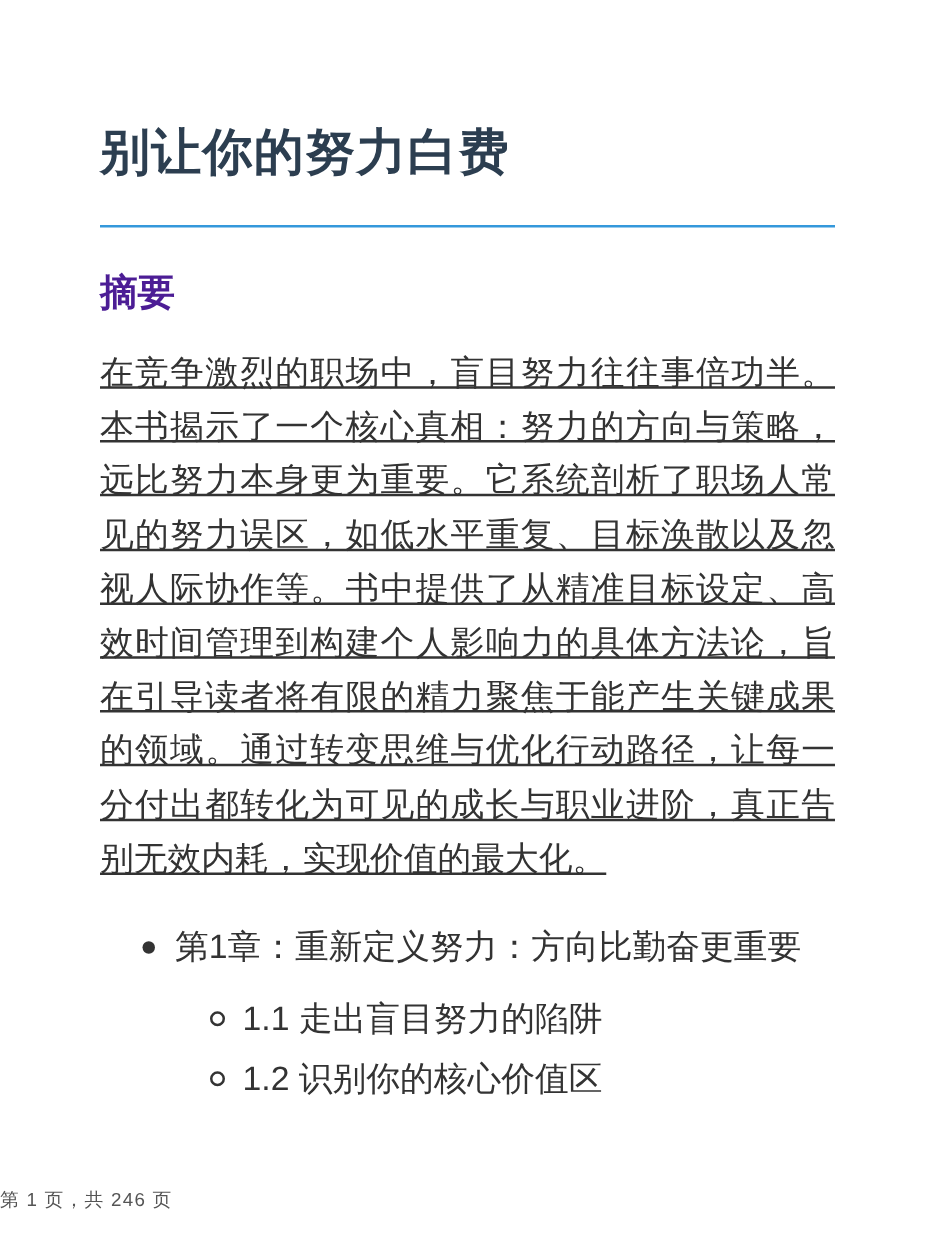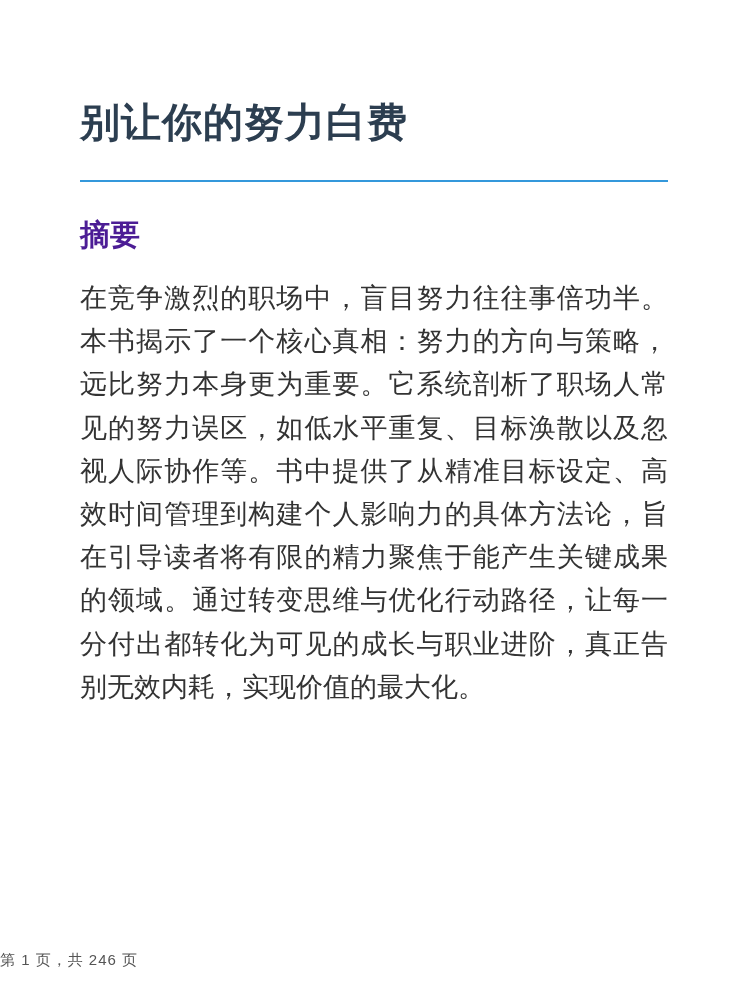--- a/index.html
+++ b/index.html
@@ -43,20 +43,21 @@
     font-weight: 700;
     color: #4c1d95;
   }
   p.abstract-text {
     margin: 0;
     font-size: 27px;
     line-height: 1.6;
     text-align: justify;
     text-justify: inter-ideograph;
     color: #333333;
+    text-decoration: underline;
   }
   h2.toc-heading {
     margin: 16px 0 0 0;
   }
   ul.toc-list {
     list-style: none;
     margin: 30px 0 0 0;
     padding: 0;
     font-size: 27px;
     color: #333333;
@@ -115,16 +116,34 @@
 
   <h1 class="doc-title">别让你的努力白费</h1>
 
   <div class="title-divider"></div>
 
   <h2 class="section-heading">摘要</h2>
 
   <p class="abstract-text">在竞争激烈的职场中，盲目努力往往事倍功半。本书揭示了一个核心真相：努力的方向与策略，远比努力本身更为重要。它系统剖析了职场人常见的努力误区，如低水平重复、目标涣散以及忽视人际协作等。书中提供了从精准目标设定、高效时间管理到构建个人影响力的具体方法论，旨在引导读者将有限的精力聚焦于能产生关键成果的领域。通过转变思维与优化行动路径，让每一分付出都转化为可见的成长与职业进阶，真正告别无效内耗，实现价值的最大化。</p>
 
 
+  <ul class="toc-list">
+    <li class="toc-chapter-row">
+      <span class="bullet-disc"></span>
+      <span class="toc-label">第1章：重新定义努力：方向比勤奋更重要</span>
+    </li>
+    <li>
+      <ul class="toc-sublist">
+        <li class="toc-section-row">
+          <span class="bullet-circle"></span>
+          <span class="toc-label">1.1 走出盲目努力的陷阱</span>
+        </li>
+        <li class="toc-section-row">
+          <span class="bullet-circle"></span>
+          <span class="toc-label">1.2 识别你的核心价值区</span>
+        </li>
+      </ul>
+    </li>
+  </ul>
 
   <div class="page-footer">第 1 页，共 246 页</div>
 
 </div>
 
 </body></html>

